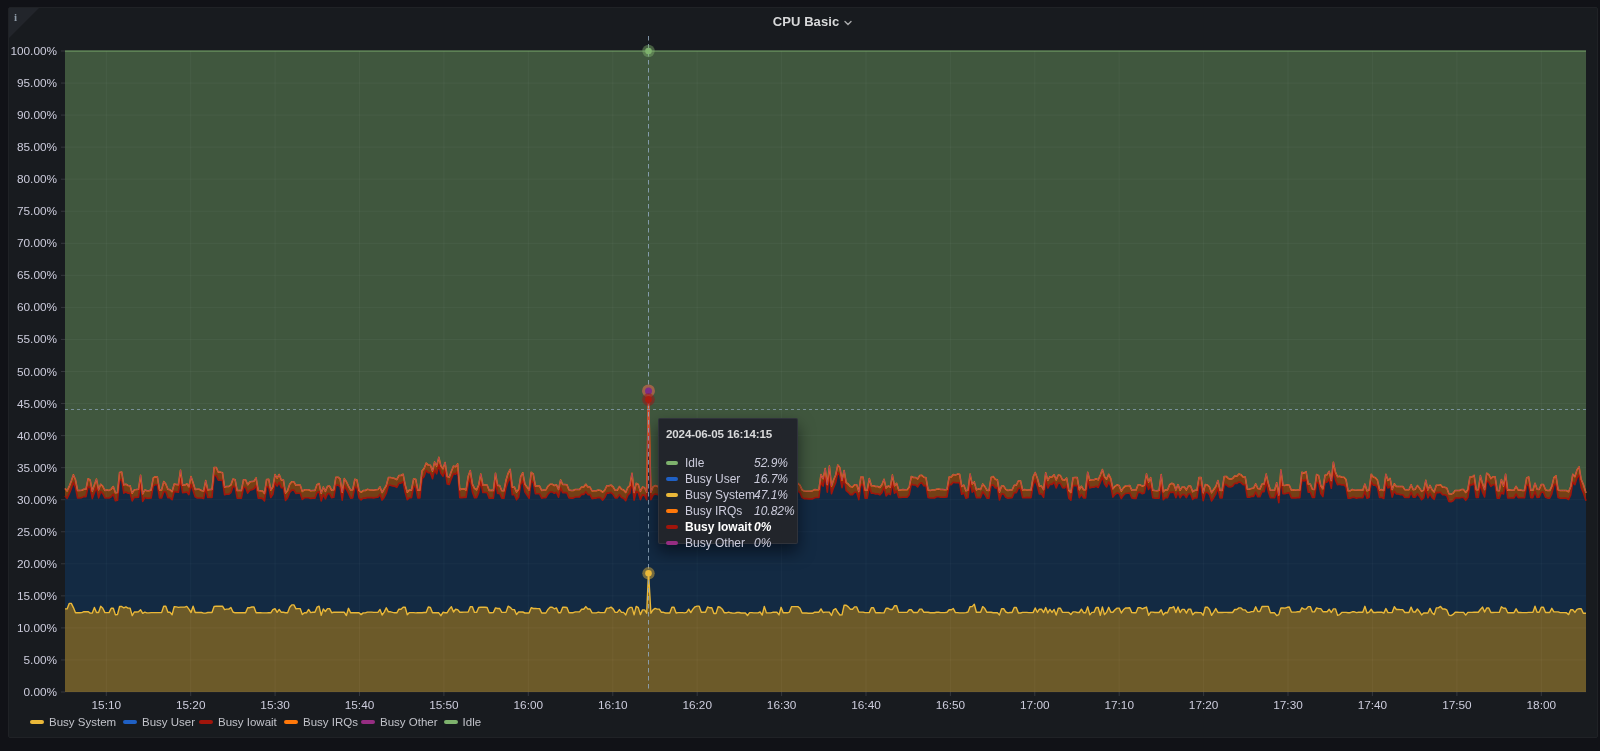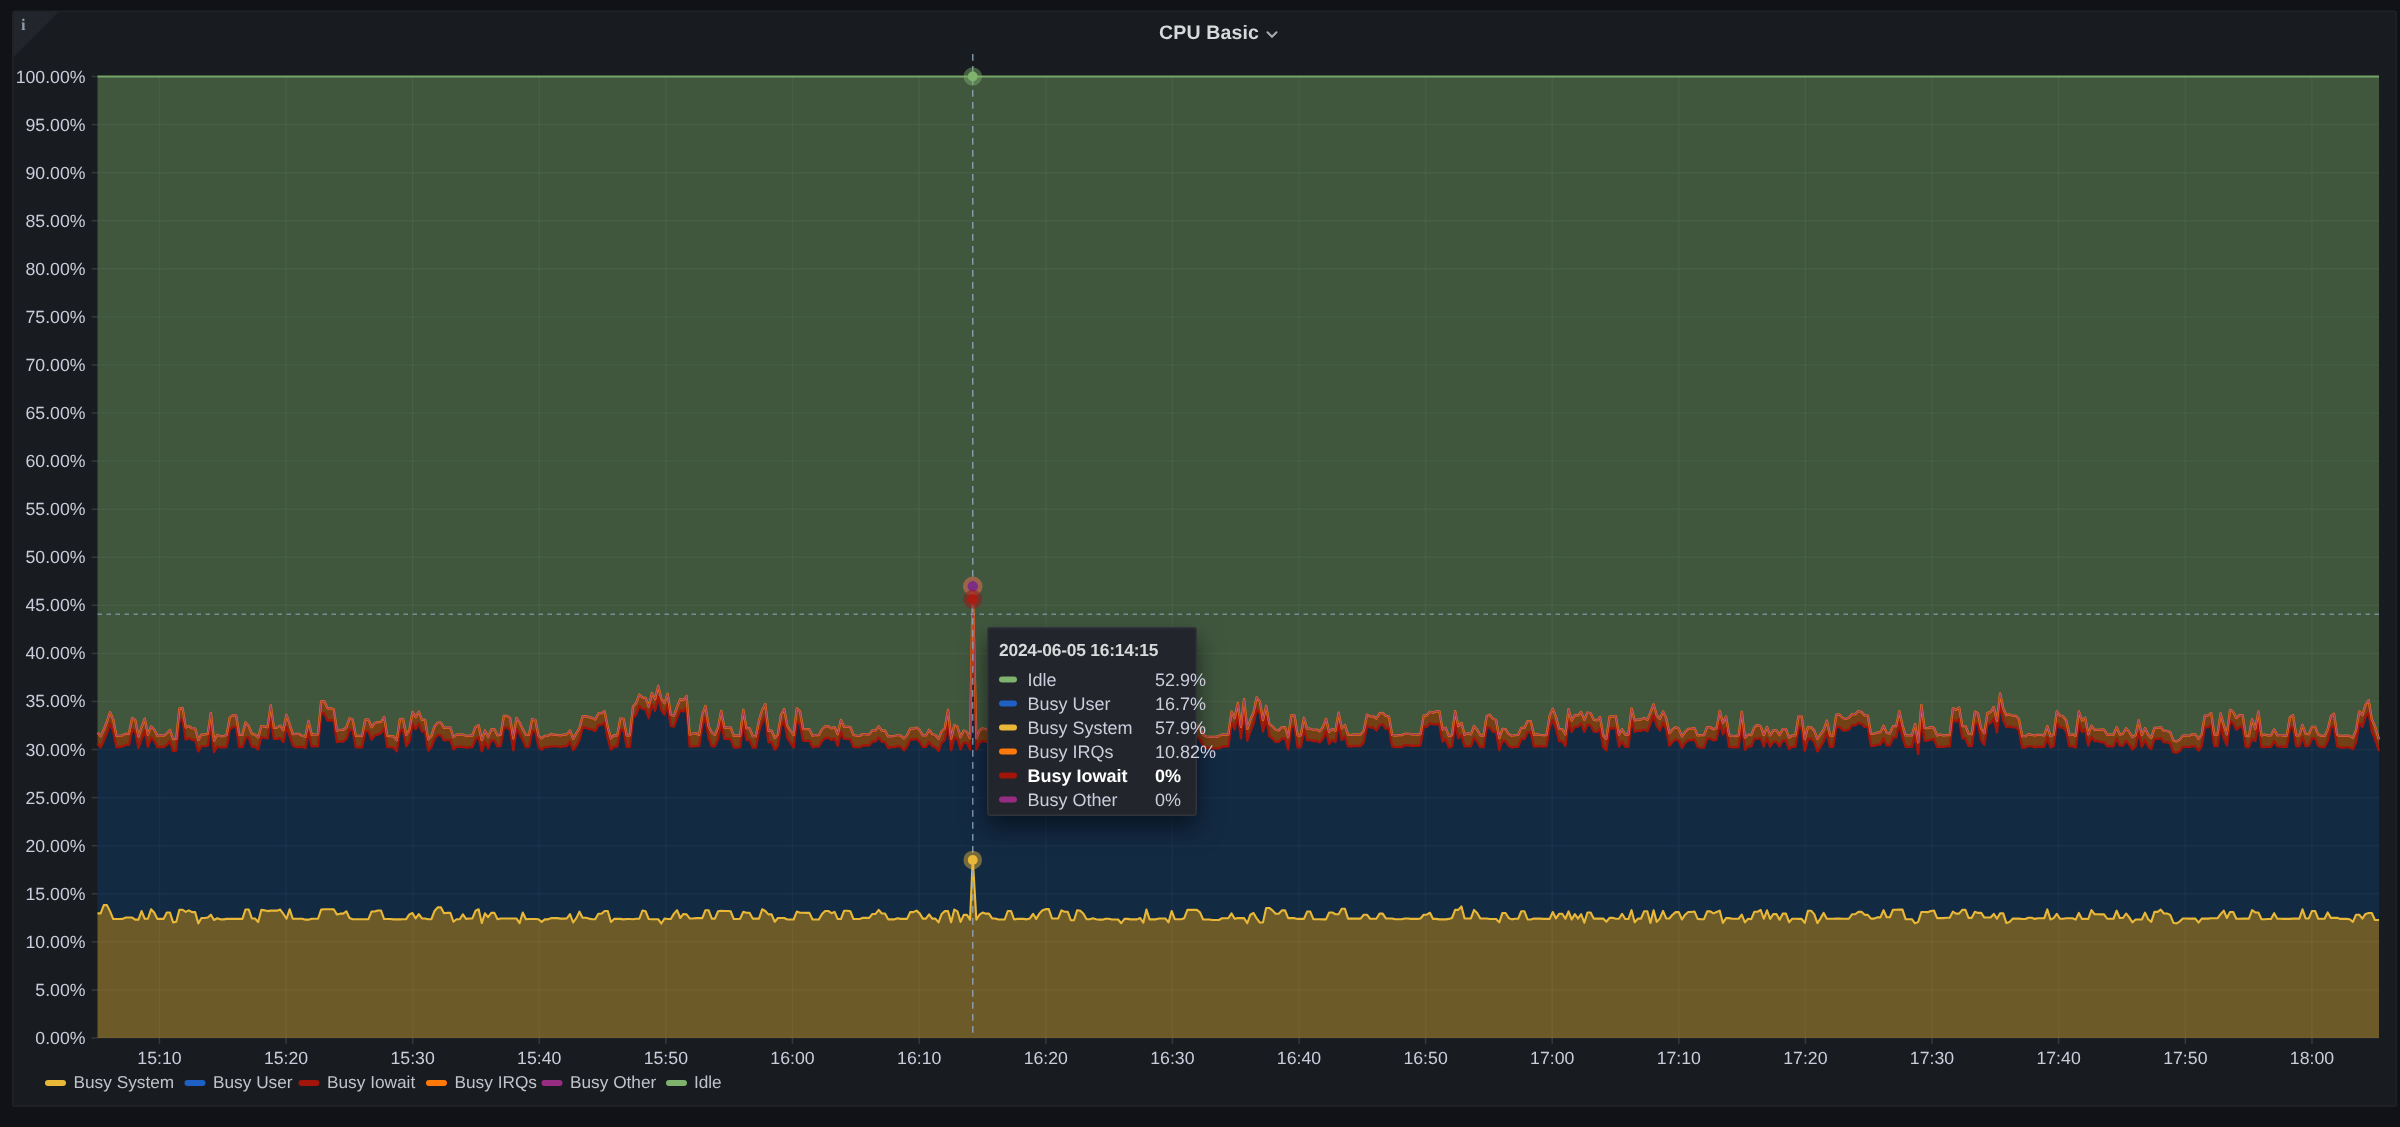--- a/index.html
+++ b/index.html
@@ -12,25 +12,25 @@
   border-top:30px solid #22252b; border-right:30px solid transparent; }
 #cicon { position:absolute; left:14px; top:11px; font-size:11px; font-weight:700;
   color:#8e9aa7; font-family:"Liberation Serif",serif; }
 svg.chart { position:absolute; left:0; top:0; }
 g.grid line { stroke:rgba(204,204,220,0.062); stroke-width:1; }
 g.axis text { fill:#ccccdc; font-size:11.8px; font-family:"Liberation Sans",sans-serif; }
 #tooltip { position:absolute; left:658px; top:418px; width:140px; height:126px;
   background:#22252b; border:1px solid rgba(204,204,220,0.09); border-radius:2px;
   box-shadow:0 8px 16px rgba(1,4,9,0.55); padding:8px 0 0 7px; font-size:12px;
   color:#ccccdc; z-index:5; }
-#tooltip .tt { font-weight:700; font-size:11.6px; letter-spacing:-0.15px; color:#d8d9da; height:15px; margin-bottom:3px; }
+#tooltip .tt { font-weight:700; font-size:11.6px; letter-spacing:-0.15px; color:#d8d9da; height:15px; margin-bottom:13px; }
 .tr { height:16.05px; display:flex; align-items:center; position:relative; }
 .tr .bar { width:12px; height:4px; border-radius:2px; flex:none; margin-right:7px; }
 .tr .tl { white-space:nowrap; }
-.tr .tv { position:absolute; left:104px; }
+.tr .tv { position:absolute; left:88px;font-style:italic; }
 .tr.b { font-weight:700; color:#ffffff; }
 #legend { position:absolute; left:0; top:716px; width:100%; height:14px;
   font-size:11.5px; color:#c2c3ca; }
 .li { position:absolute; display:flex; align-items:center; }
 .lic { width:14px; height:4px; border-radius:2px; margin-right:5px; }
 </style></head><body>
 <div id="panel"></div>
 <div id="corner"></div>
 <div id="cicon">i</div>
 <div id="title">CPU Basic<svg width="10" height="10" viewBox="0 0 10 10">
@@ -188,21 +188,21 @@
       <span class="tv">52.9%</span>
     </div>
     <div class="tr">
       <span class="bar" style="background:#1F60C4"></span>
       <span class="tl">Busy User</span>
       <span class="tv">16.7%</span>
     </div>
     <div class="tr">
       <span class="bar" style="background:#EAB839"></span>
       <span class="tl">Busy System</span>
-      <span class="tv">57.9%</span>
+      <span class="tv">47.1%</span>
     </div>
     <div class="tr">
       <span class="bar" style="background:#FF780A"></span>
       <span class="tl">Busy IRQs</span>
       <span class="tv">10.82%</span>
     </div>
     <div class="tr b">
       <span class="bar" style="background:#A1150B"></span>
       <span class="tl">Busy Iowait</span>
       <span class="tv">0%</span>

